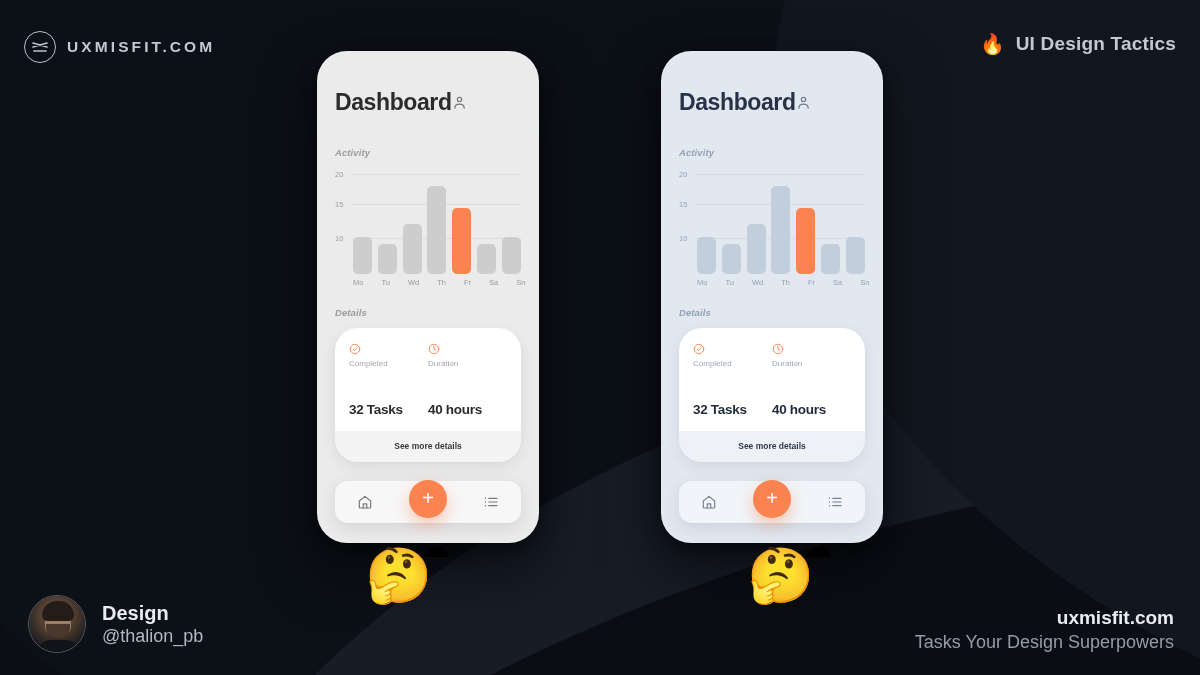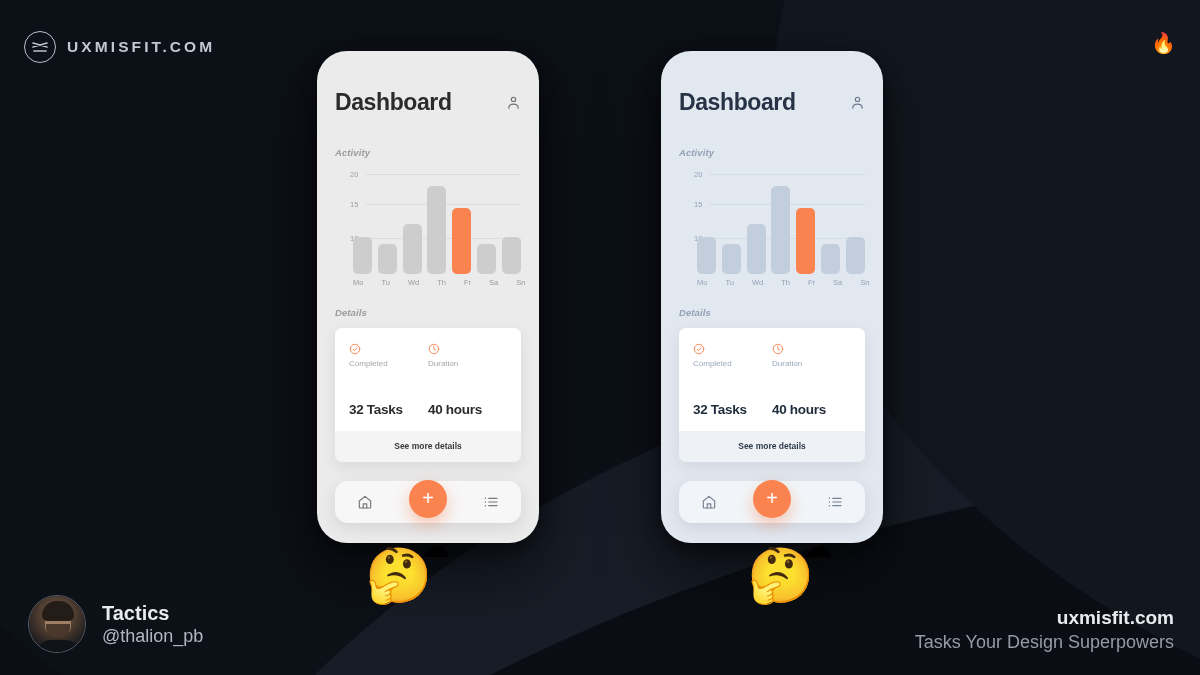--- a/index.html
+++ b/index.html
@@ -87,41 +87,41 @@
     overflow:hidden;
     box-shadow:0 26px 60px rgba(0,0,0,.55), 0 6px 18px rgba(0,0,0,.45);
     z-index:10;
   }
   #phone-a { left:317px; top:51px; background:#ebebeb; }
   #phone-b { left:661px; top:51px; background:#e2e8f0; }
 
   .screen { position:relative; width:100%; height:100%; padding:0 18px; }
 
   .ph-header {
-    display:flex; align-items:center; justify-content:space-between;
+    display:flex; align-items:center; justify-content:flex-start;
     padding-top:38px;
   }
   .ph-title { font-size:23px; font-weight:700; letter-spacing:-0.4px; }
   #phone-a .ph-title { color:#2b2b2b; }
   #phone-b .ph-title { color:#263245; }
 
   .person-icon { width:15px; height:15px; opacity:.75; }
 
   .sec-label {
     font-size:9.5px; font-weight:600; letter-spacing:0.1px;
     margin-top:31px;
     font-style:italic;
   }
   #phone-a .sec-label { color:#9b9b9b; }
   #phone-b .sec-label { color:#93a1b5; }
 
   
   .chart { position:relative; height:100px; margin-top:16px; }
   .grid-row {
-    position:absolute; left:15px; right:0; height:1px;
+    position:absolute; left:0; right:0; height:1px;
     display:flex; align-items:center;
   }
   .grid-lbl {
     font-size:7.5px; width:16px; text-align:left;
     transform:translateY(-0.5px);
   }
   #phone-a .grid-lbl { color:#9d9d9d; }
   #phone-b .grid-lbl { color:#95a3b7; }
   .grid-line { flex:1; height:1px; }
   #phone-a .grid-line { background:#dcdcdc; }
@@ -140,21 +140,21 @@
   .xlabels {
     position:absolute; left:18px; right:0; top:104px;
     display:flex; justify-content:space-between;gap:18px;
   }
   .xlbl { width:19px; text-align:center; font-size:7.5px; }
   #phone-a .xlbl { color:#9a9a9a; }
   #phone-b .xlbl { color:#94a2b6; }
 
   
   .details-card {
-    margin-top:10px; border-radius:7px; overflow:hidden;
+    margin-top:10px; border-radius:23px; overflow:hidden;
     box-shadow:0 5px 14px rgba(60,70,90,.10);
   }
   .card-top { background:#ffffff; padding:13px 14px 14px; display:flex; }
   .stat { flex:1; }
   .stat-icon { width:12px; height:12px; margin-bottom:9px; }
   .stat-lbl { font-size:8px; margin-bottom:4px; }
   #phone-a .stat-lbl { color:#a5a5a5; }
   #phone-b .stat-lbl { color:#9aa7ba; }
   .stat-val { font-size:13.5px; font-weight:700; letter-spacing:-0.3px;margin-top:34px; }
   #phone-a .stat-val { color:#2b2b2b; }
@@ -249,20 +249,21 @@
   <div class="logo-mark">
     <svg width="18" height="12" viewBox="0 0 18 12">
       <path d="M2 2 L16 6 M2 6 L16 2 M3 10 L15 10" stroke="#b9c0cb" stroke-width="1.7" fill="none" stroke-linecap="round"></path>
     </svg>
   </div>
   <div class="logo-text">UXMISFIT.COM</div>
 </div>
 
 <div class="tactics">
   <span class="tactics-emoji">🔥</span>
+  <span class="tactics-text">UI Design Tactics</span>
 </div>
 
 <div class="phone" id="phone-a">
   <div class="screen">
 
     <div class="ph-header">
       <div class="ph-title">Dashboard</div>
       <span class="person-icon">
         <svg width="15" height="15" viewBox="0 0 24 24" fill="none" stroke="#4a4a4a" stroke-width="1.9" stroke-linecap="round" stroke-linejoin="round">
           <circle cx="12" cy="7" r="3.4"></circle>
@@ -499,21 +500,21 @@
   <div class="avatar">
     <div class="av-bg"></div>
     <div class="av-face"></div>
     <div class="av-hair"></div>
     <div class="av-eye l"></div>
     <div class="av-eye r"></div>
     <div class="av-beard"></div>
     <div class="av-body"></div>
   </div>
   <div class="author-txt">
-    <div class="author-name">Tactics</div>
+    <div class="author-name">Design</div>
     <div class="author-handle">@thalion_pb</div>
   </div>
 </div>
 
 <div class="brand">
   <div class="brand-site">uxmisfit.com</div>
   <div class="brand-tag">Tasks Your Design Superpowers</div>
 </div>
 
 </body></html>

